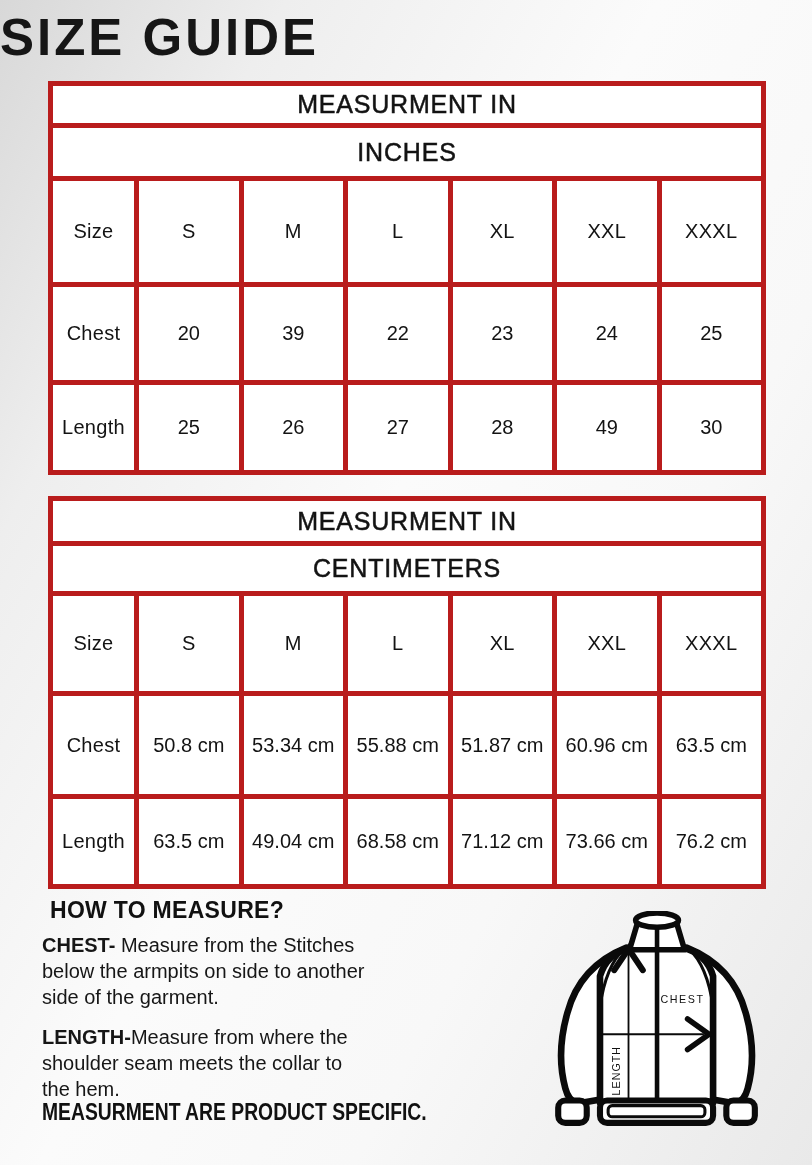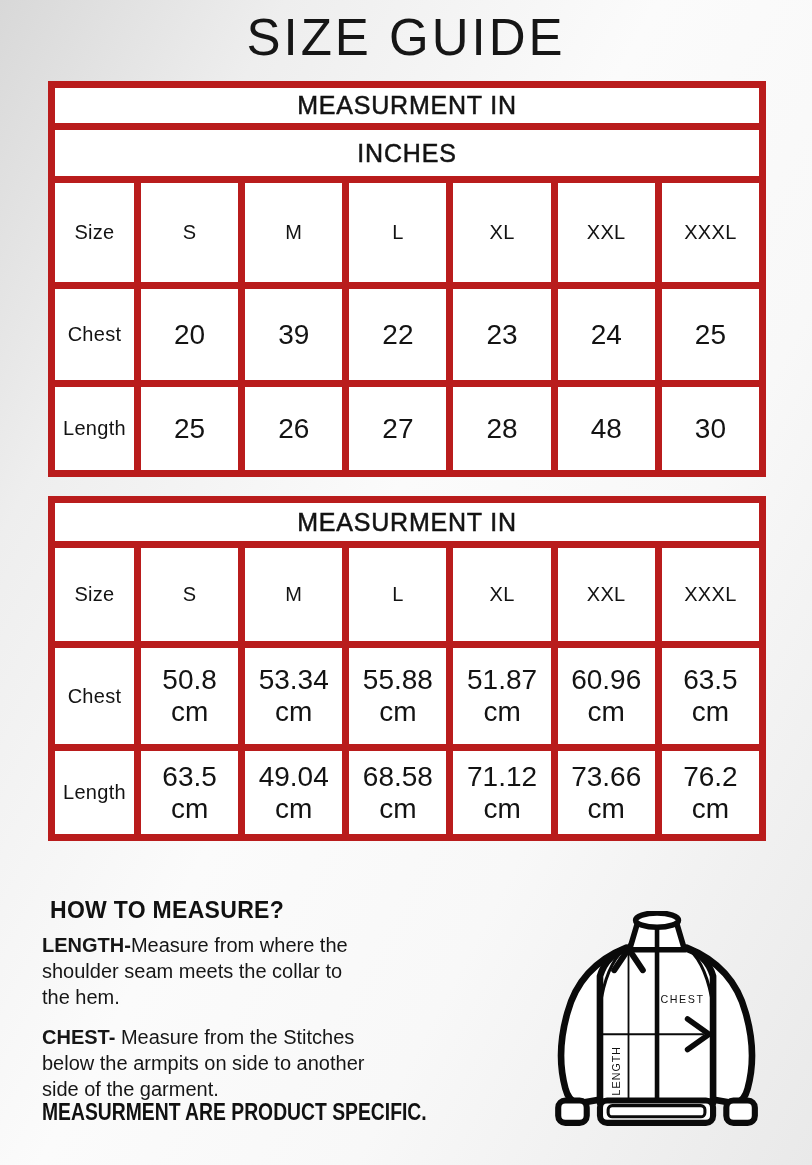--- a/index.html
+++ b/index.html
@@ -3,35 +3,35 @@
 <meta charset="utf-8">
 <style>
   html,body { margin:0; padding:0; background:#ffffff; }
   #page {
     position:relative; width:812px; height:1165px; overflow:hidden;
     background:linear-gradient(118deg,#d8d8d8 0%,#eeeeee 20%,#fbfbfb 46%,#f8f8f8 68%,#e9e9e9 100%);
     font-family:"Liberation Sans", sans-serif; color:#111;
   }
   #title {
     position:absolute; top:8px; left:0; width:100%; margin:0;
-    text-align:center; font-size:51px; font-weight:400; letter-spacing:3px; color:#161616;
+    text-align:left; font-size:51px; font-weight:700; letter-spacing:3px; color:#161616;
   }
   table.size-table {
     position:absolute; left:48px; width:718px; table-layout:fixed;
     border-collapse:collapse; background:#ffffff;
   }
   #table-inches { top:81px; }
   #table-cm     { top:496px; }
   .size-table td, .size-table th {
-    border:7px solid #b91c1c; text-align:center; vertical-align:middle; padding:0; color:#131313;
+    border:5px solid #b91c1c; text-align:center; vertical-align:middle; padding:0; color:#131313;
   }
   col.c0 { width:86px; }
   .caption { font-size:25px; font-weight:400; letter-spacing:.8px; -webkit-text-stroke:.5px #131313; }
   .col-head, .row-head { font-size:20px; font-weight:400; letter-spacing:.3px; }
-  .val { font-size:28px; font-weight:400; }
+  .val { font-size:20px; font-weight:400; }
   .howto { position:absolute; left:42px; top:897px; width:440px; }
   .howto h2 { margin:0 0 8px 8px; font-size:23px; font-weight:700; letter-spacing:.3px; }
   .howto p { margin:0 0 14px 0; font-size:20px; line-height:26px; color:#161616; }
   .howto strong { font-weight:700; }
   .note {
     position:absolute; left:42px; top:1099px; margin:0;
     font-size:23px; font-weight:700; white-space:nowrap;
     transform:scaleX(.84); transform-origin:0 50%;
   }
   .jacket { position:absolute; left:549px; top:911px; width:212px; height:216px; }
@@ -77,39 +77,42 @@
         <td class="val">23</td>
         <td class="val">24</td>
         <td class="val">25</td>
       </tr>
       <tr style="height:90px">
         <th class="row-head">Length</th>
         <td class="val">25</td>
         <td class="val">26</td>
         <td class="val">27</td>
         <td class="val">28</td>
-        <td class="val">48</td>
+        <td class="val">49</td>
         <td class="val">30</td>
       </tr>
     </tbody>
   </table>
 
   <table class="size-table" id="table-cm">
     <colgroup>
         <col class="c0">
         <col>
         <col>
         <col>
         <col>
         <col>
         <col>
       </colgroup>
     <tbody>
       <tr style="height:45px">
         <td colspan="7" class="caption">MEASURMENT IN</td>
+      </tr>
+      <tr style="height:50px">
+        <td colspan="7" class="caption">CENTIMETERS</td>
       </tr>
       <tr style="height:100px">
         <th class="col-head">Size</th>
         <th class="col-head">S</th>
         <th class="col-head">M</th>
         <th class="col-head">L</th>
         <th class="col-head">XL</th>
         <th class="col-head">XXL</th>
         <th class="col-head">XXXL</th>
       </tr>
@@ -129,26 +132,26 @@
         <td class="val">68.58 cm</td>
         <td class="val">71.12 cm</td>
         <td class="val">73.66 cm</td>
         <td class="val">76.2 cm</td>
       </tr>
     </tbody>
   </table>
 
   <div class="howto">
     <h2>HOW TO MEASURE?</h2>
+    <p><strong>CHEST-</strong><span> Measure from the Stitches</span><br>
+      <span>below the armpits on side to another</span><br>
+      <span>side of the garment.</span></p>
     <p><strong>LENGTH-</strong><span>Measure from where the</span><br>
       <span>shoulder seam meets the collar to</span><br>
       <span>the hem.</span></p>
-    <p><strong>CHEST-</strong><span> Measure from the Stitches</span><br>
-      <span>below the armpits on side to another</span><br>
-      <span>side of the garment.</span></p>
   </div>
 
   <p class="note">MEASURMENT ARE PRODUCT SPECIFIC.</p>
 
   <svg class="jacket" viewBox="0 0 208 212" xmlns="http://www.w3.org/2000/svg">
     <g fill="#ffffff" stroke="#0a0a0a" stroke-linejoin="round">
       <path stroke-width="6.5" d="M 76 36 C 46 48 26 70 18 100 C 10 128 10 152 16 174 C 18 182 22 187 28 189 L 56 184 L 58 60 Z"></path>
       <path stroke-width="6.5" d="M 135 36 C 165 48 185 70 193 100 C 201 128 201 152 195 174 C 193 182 189 187 183 189 L 155 184 L 153 60 Z"></path>
       <rect stroke-width="6" x="9" y="186" width="28" height="22" rx="7"></rect>
       <rect stroke-width="6" x="174" y="186" width="28" height="22" rx="7"></rect>

